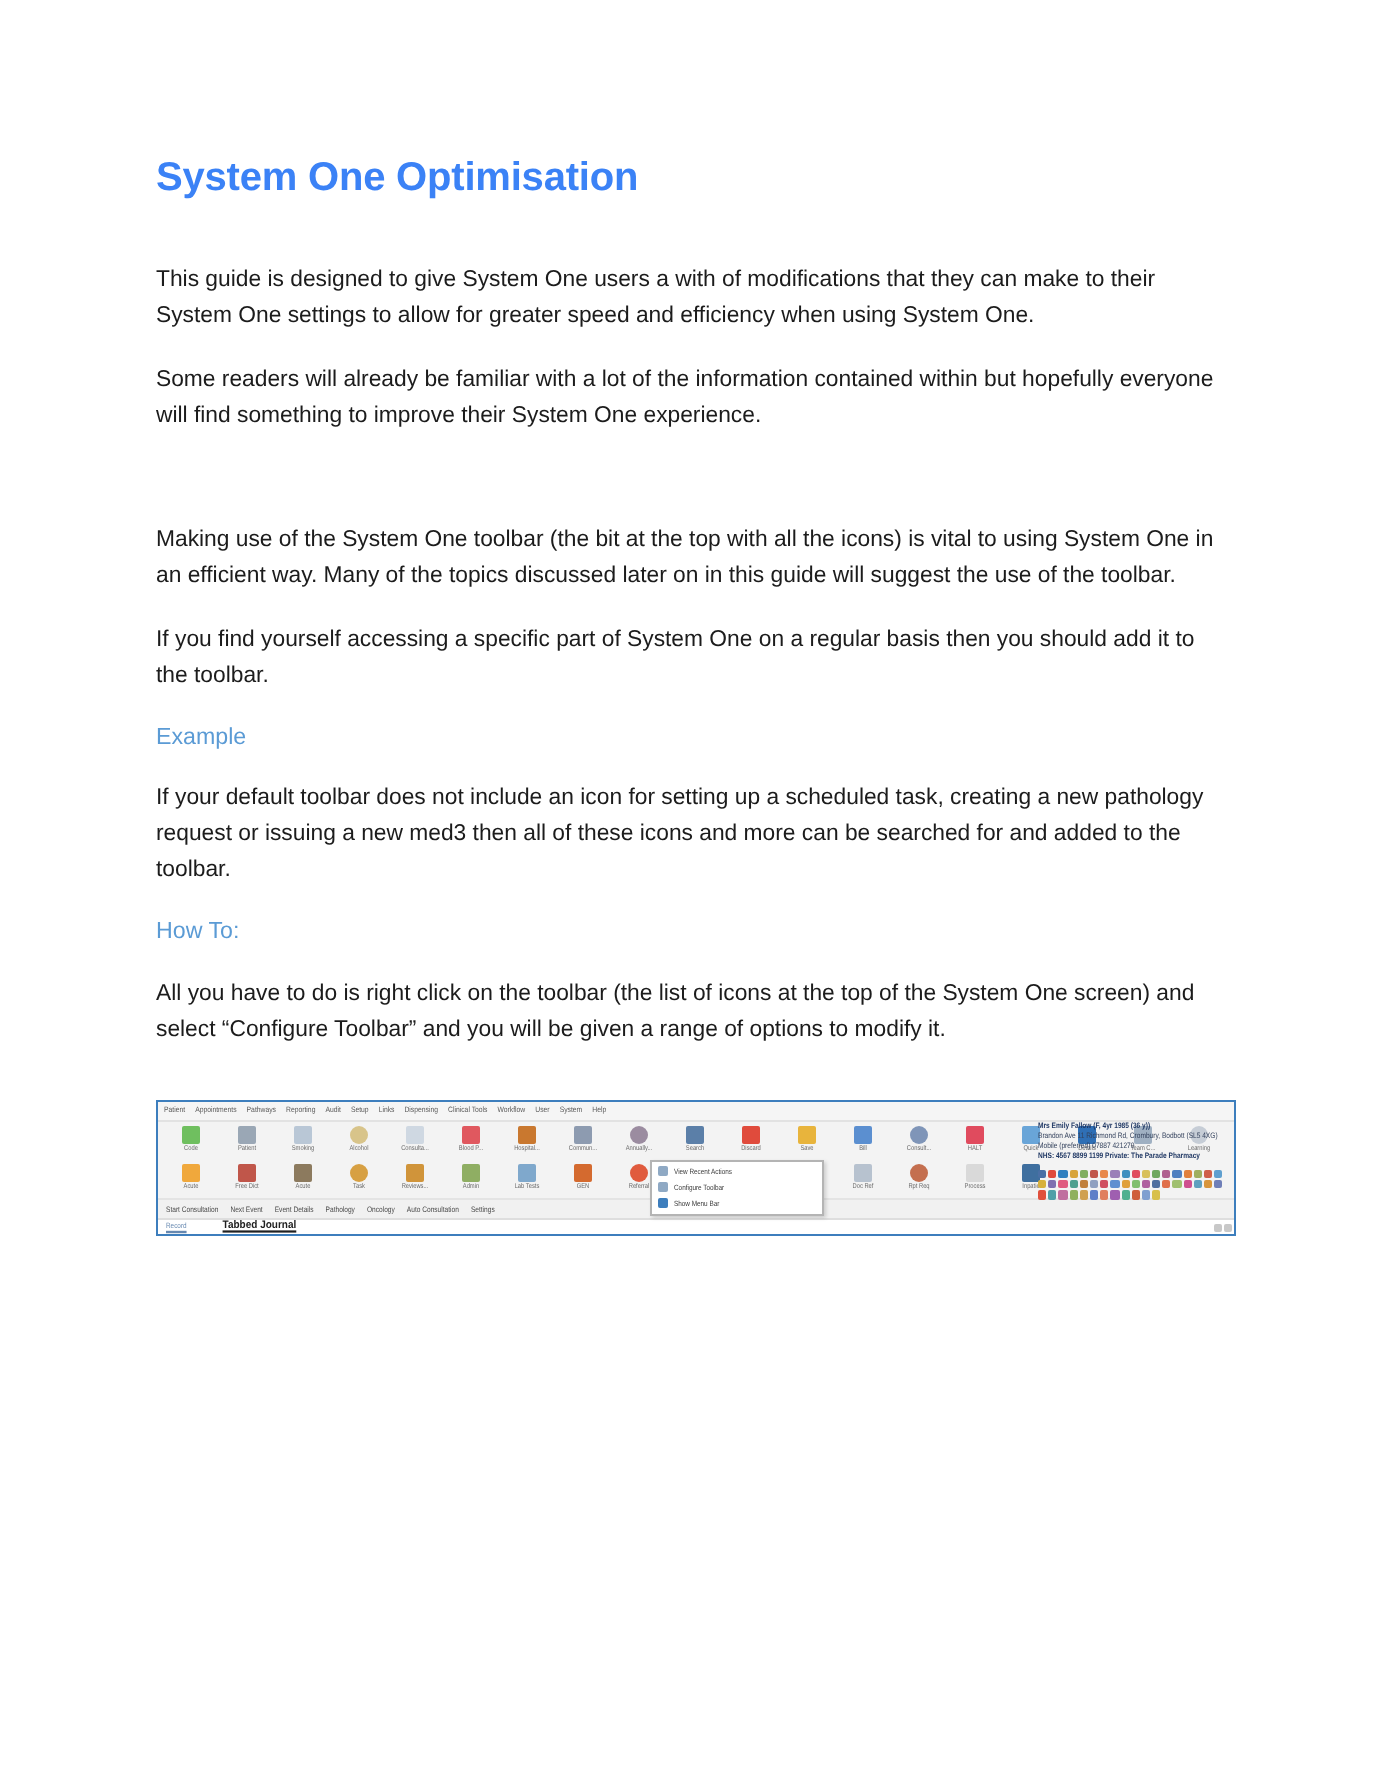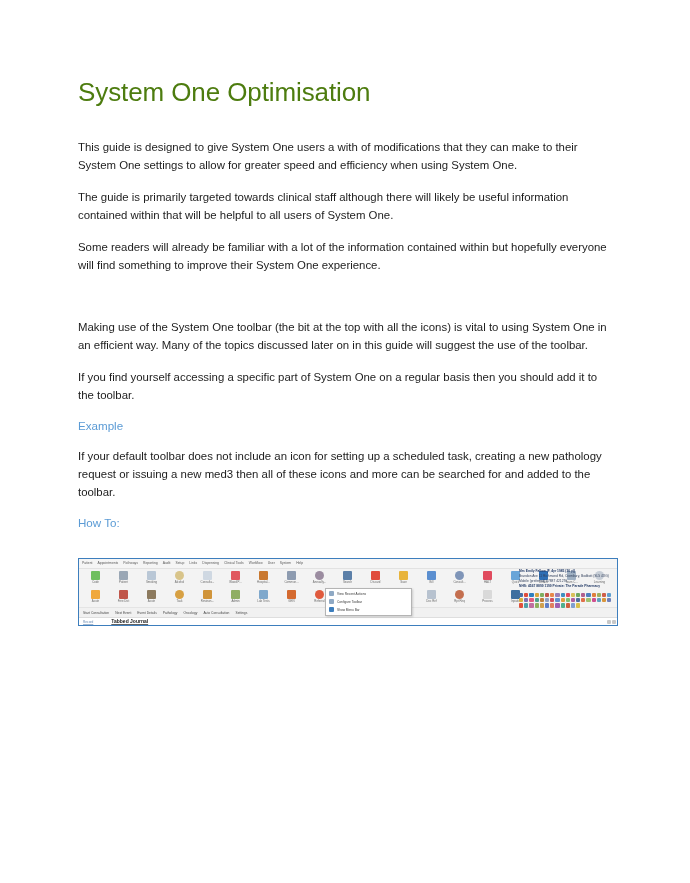--- a/index.html
+++ b/index.html
@@ -18,23 +18,23 @@
   .page {
     position: relative;
     width: 690px;
     height: 883px;
     background: #ffffff;
     box-sizing: border-box;
     padding: 78px 72px 0 78px;
   }
   .doc-title {
     font-family: "Liberation Sans", sans-serif;
-    font-size: 26px;
-    font-weight: 400;
-    color: #4d7c0f;
+    font-size: 20px;
+    font-weight: 700;
+    color: #3b82f6;
     letter-spacing: -0.1px;
     margin: 0 0 30px 0;
     line-height: 1.15;
   }
   p.body-para {
     font-size: 11.4px;
     line-height: 1.58;
     color: #1c1c1c;
     margin: 0 0 14px 0;
     text-align: left;
@@ -218,33 +218,33 @@
   }
 </style>
 </head>
 <body>
 
 <div class="page">
 
   <h1 class="doc-title">System One Optimisation</h1>
 
   <p class="body-para">This guide is designed to give System One users a with of modifications that they can make to their System One settings to allow for greater speed and efficiency when using System One.</p>
-  <p class="body-para">The guide is primarily targeted towards clinical staff although there will likely be useful information contained within that will be helpful to all users of System One.</p>
   <p class="body-para">Some readers will already be familiar with a lot of the information contained within but hopefully everyone will find something to improve their System One experience.</p>
 
   <div class="section-gap"></div>
 
 
   <p class="body-para">Making use of the System One toolbar (the bit at the top with all the icons) is vital to using System One in an efficient way. Many of the topics discussed later on in this guide will suggest the use of the toolbar.</p>
   <p class="body-para">If you find yourself accessing a specific part of System One on a regular basis then you should add it to the toolbar.</p>
 
   <h3 class="heading-2">Example</h3>
   <p class="body-para">If your default toolbar does not include an icon for setting up a scheduled task, creating a new pathology request or issuing a new med3 then all of these icons and more can be searched for and added to the toolbar.</p>
 
   <h3 class="heading-2">How To:</h3>
+  <p class="body-para">All you have to do is right click on the toolbar (the list of icons at the top of the System One screen) and select “Configure Toolbar” and you will be given a range of options to modify it.</p>
 
   <div class="screenshot-wrap">
 
     <div class="s1-menubar" id="s1-menubar">
         <span class="s1-menu-item">Patient</span>
         <span class="s1-menu-item">Appointments</span>
         <span class="s1-menu-item">Pathways</span>
         <span class="s1-menu-item">Reporting</span>
         <span class="s1-menu-item">Audit</span>
         <span class="s1-menu-item">Setup</span>

